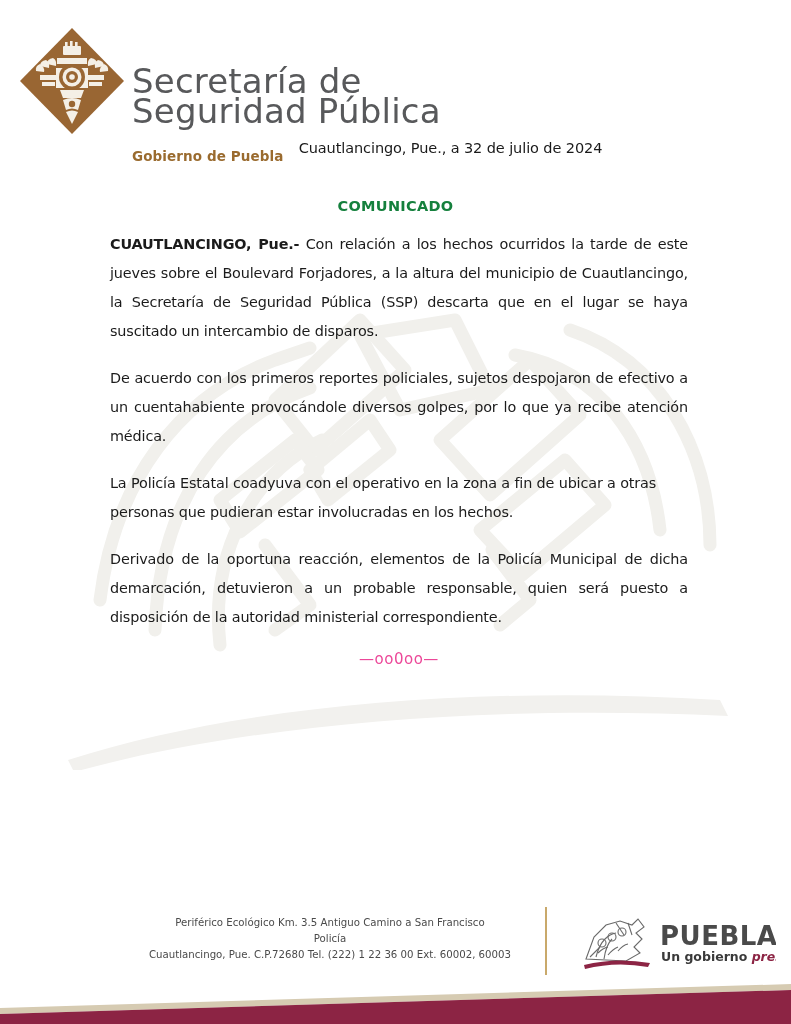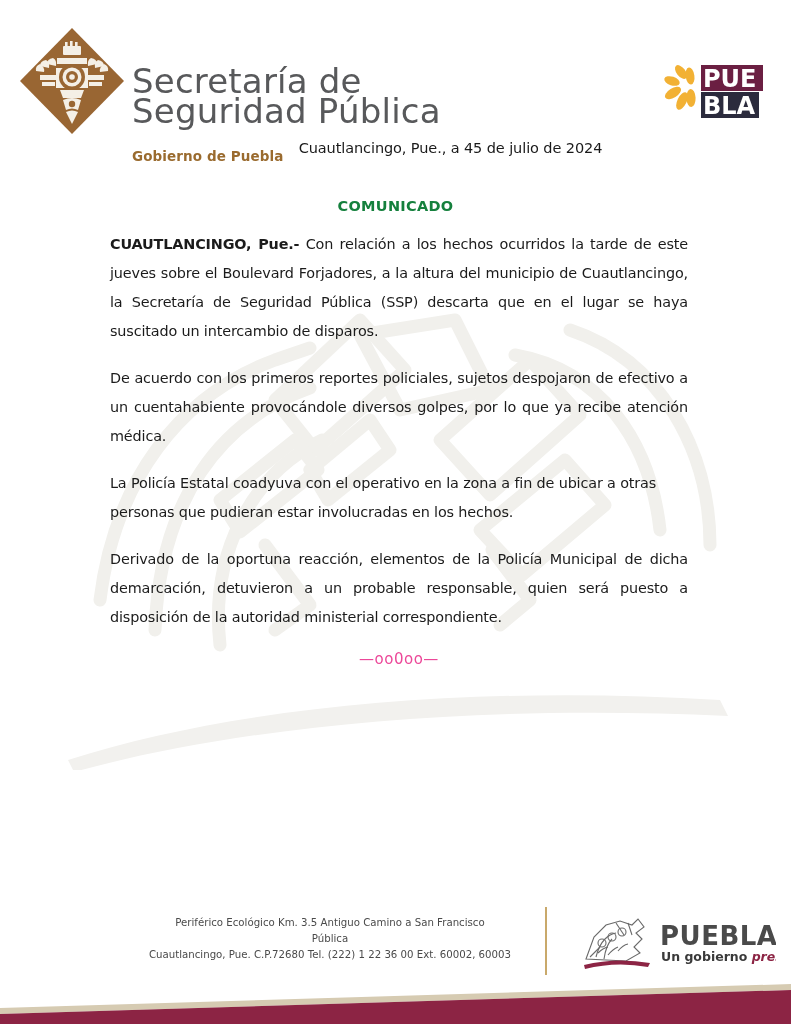--- a/index.html
+++ b/index.html
@@ -255,59 +255,39 @@
           <circle cx="56" cy="80" r="3.2" fill="#996633"></circle>
         </svg>
       </div>
       <div class="ssp-words">
         <div class="ssp-line1">Secretaría de</div>
         <div class="ssp-line2">Seguridad Pública</div>
         <div class="ssp-gob">Gobierno de Puebla</div>
       </div>
     </div>
 
-    <div class="pue-logo">
-      <svg viewBox="0 0 106 62" xmlns="http://www.w3.org/2000/svg">
-        <g fill="#F2B134">
-          <ellipse cx="18" cy="12" rx="4.4" ry="8" transform="rotate(-38 18 12)"></ellipse>
-          <ellipse cx="27" cy="16" rx="4.4" ry="8.5" transform="rotate(-8 27 16)"></ellipse>
-          <ellipse cx="9" cy="21" rx="4.4" ry="8" transform="rotate(-72 9 21)"></ellipse>
-          <ellipse cx="10" cy="33" rx="4.6" ry="9" transform="rotate(58 10 33)"></ellipse>
-          <ellipse cx="19" cy="41" rx="4.6" ry="9.5" transform="rotate(26 19 41)"></ellipse>
-          <ellipse cx="28" cy="38" rx="4.6" ry="9" transform="rotate(-2 28 38)"></ellipse>
-        </g>
-        <g fill="#6B1F42">
-          <rect x="38" y="5" width="62" height="26"></rect>
-        </g>
-        <g fill="#2B2B3D">
-          <rect x="38" y="32" width="58" height="26"></rect>
-        </g>
-        <text x="40" y="27" font-family="DejaVu Sans, sans-serif" font-size="24" font-weight="bold" fill="#ffffff">PUE</text>
-        <text x="40" y="54" font-family="DejaVu Sans, sans-serif" font-size="24" font-weight="bold" fill="#ffffff">BLA</text>
-      </svg>
-    </div>
   </div>
 
   <div class="content">
-    <div class="date-line">Cuautlancingo, Pue., a 45 de julio de 2024</div>
+    <div class="date-line">Cuautlancingo, Pue., a 32 de julio de 2024</div>
     <div class="comunicado">COMUNICADO</div>
 
     <div class="paras">
       <p class="para"><b>CUAUTLANCINGO, Pue.-</b><span> Con relación a los hechos ocurridos la tarde de este jueves sobre el Boulevard Forjadores, a la altura del municipio de Cuautlancingo, la Secretaría de Seguridad Pública (SSP) descarta que en el lugar se haya suscitado un intercambio de disparos.</span></p>
       <p class="para"><span>De acuerdo con los primeros reportes policiales, sujetos despojaron de efectivo a un cuentahabiente provocándole diversos golpes, por lo que ya recibe atención médica.</span></p>
       <p class="para last"><span>La Policía Estatal coadyuva con el operativo en la zona a fin de ubicar a otras personas que pudieran estar involucradas en los hechos.</span></p>
       <p class="para"><span>Derivado de la oportuna reacción, elementos de la Policía Municipal de dicha demarcación, detuvieron a un probable responsable, quien será puesto a disposición de la autoridad ministerial correspondiente.</span></p>
       <div class="endmark">—oo0oo—</div>
     </div>
   </div>
 
   <div class="footer">
     <div class="footer-addr">
       <div>Periférico Ecológico Km. 3.5 Antiguo Camino a San Francisco</div>
-      <div>Pública</div>
+      <div>Policía</div>
       <div>Cuautlancingo, Pue. C.P.72680 Tel. (222) 1 22 36 00 Ext. 60002, 60003</div>
     </div>
 
     <div class="footer-divider"></div>
 
     <div class="footer-logo">
       <svg viewBox="0 0 200 62" xmlns="http://www.w3.org/2000/svg">
         <g fill="none" stroke="#6a6a6a" stroke-width="1.1">
           <path d="M10 46 L18 24 L30 12 L44 8 L56 12 L62 6 L68 14 L60 20 L66 26 L58 34 L64 40 L50 48 Z"></path>
           <path d="M20 44 q3 -12 9 -18 q5 -5 11 -6"></path>

